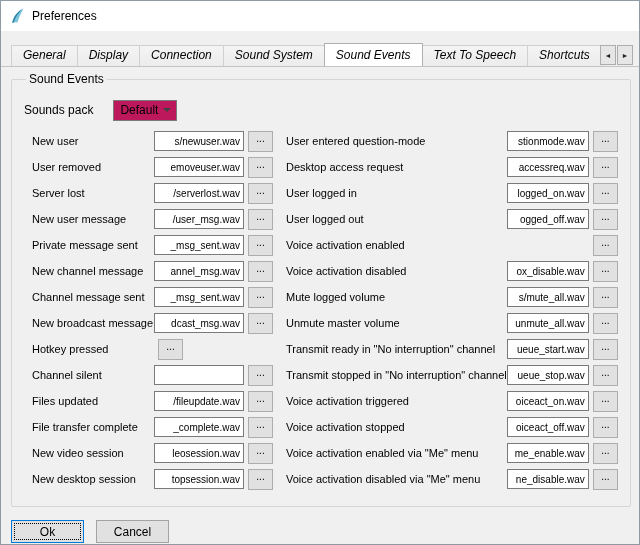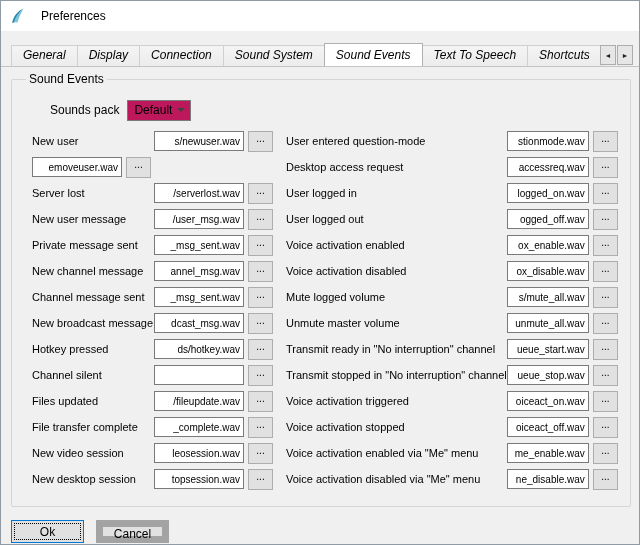--- a/index.html
+++ b/index.html
@@ -13,21 +13,21 @@
     position:absolute;inset:0;
     box-sizing:border-box;
     border:1px solid #8f9aa5;
     background:#f0f0f0;
     overflow:hidden;
   }
   
   .titlebar{
     height:30px;background:#ffffff;
     display:flex;align-items:center;
-    padding-left:8px;gap:16px;
+    padding-left:8px;gap:7px;
   }
   .title-text{font-size:12px;}
   .app-icon svg{display:block;}
   
   .tabbar{
     position:relative;
     margin-top:12px;
     padding-left:10px;
     height:23px;
     border-bottom:1px solid #c4c4c4;
@@ -77,21 +77,21 @@
     border:1px solid #d5d5d5;
     border-radius:2px;
     margin:0;padding:10px 12px 14px 12px;
     background:#f0f0f0;
   }
   .groupbox legend{
     font-size:12px;padding:0 3px;margin-left:2px;
   }
   .soundpack-row{
     display:flex;align-items:center;
-    height:24px;margin:2px 0 6px 26px;gap:8px;
+    height:24px;margin:2px 0 6px 0;gap:20px;
   }
   .combo{
     box-sizing:border-box;
     width:64px;height:21px;
     border:1px solid #7a7a7a;background:#be185d;
     display:flex;align-items:center;justify-content:space-between;
     padding:0 5px 0 6px;font-size:12px;
   }
   .combo-arrow{
     width:0;height:0;
@@ -133,21 +133,21 @@
     flex:0 0 auto;
   }
   
   .footer{
     display:flex;gap:12px;
     margin-top:13px;
   }
   .btn{
     box-sizing:border-box;
     min-width:73px;height:23px;
-    border:7px solid #a3a3a3;background:#e1e1e1;
+    border:1px solid #a3a3a3;background:#e1e1e1;
     font-family:"Liberation Sans",sans-serif;
     font-size:12px;padding:0 10px;
   }
   .btn.default{
     border:1px solid #0078d7;
     outline:1px dotted #000;outline-offset:-4px;
   }
 </style>
 </head>
 <body>
@@ -194,20 +194,21 @@
       </div>
 
       <div class="columns">
         <div class="col left" id="col-left">
             <div class="row">
               <span class="row-label">New user</span>
               <div class="field">s/newuser.wav</div>
               <button class="browse">...</button>
             </div>
             <div class="row">
+              <span class="row-label">User removed</span>
               <div class="field">emoveuser.wav</div>
               <button class="browse">...</button>
             </div>
             <div class="row">
               <span class="row-label">Server lost</span>
               <div class="field">/serverlost.wav</div>
               <button class="browse">...</button>
             </div>
             <div class="row">
               <span class="row-label">New user message</span>
@@ -229,21 +230,20 @@
               <div class="field">_msg_sent.wav</div>
               <button class="browse">...</button>
             </div>
             <div class="row">
               <span class="row-label">New broadcast message</span>
               <div class="field">dcast_msg.wav</div>
               <button class="browse">...</button>
             </div>
             <div class="row">
               <span class="row-label">Hotkey pressed</span>
-              <div class="field">ds/hotkey.wav</div>
               <button class="browse">...</button>
             </div>
             <div class="row">
               <span class="row-label">Channel silent</span>
               <div class="field"></div>
               <button class="browse">...</button>
             </div>
             <div class="row">
               <span class="row-label">Files updated</span>
               <div class="field">/fileupdate.wav</div>
@@ -281,21 +281,20 @@
               <div class="field">logged_on.wav</div>
               <button class="browse">...</button>
             </div>
             <div class="row">
               <span class="row-label">User logged out</span>
               <div class="field">ogged_off.wav</div>
               <button class="browse">...</button>
             </div>
             <div class="row">
               <span class="row-label">Voice activation enabled</span>
-              <div class="field">ox_enable.wav</div>
               <button class="browse">...</button>
             </div>
             <div class="row">
               <span class="row-label">Voice activation disabled</span>
               <div class="field">ox_disable.wav</div>
               <button class="browse">...</button>
             </div>
             <div class="row">
               <span class="row-label">Mute logged volume</span>
               <div class="field">s/mute_all.wav</div>

